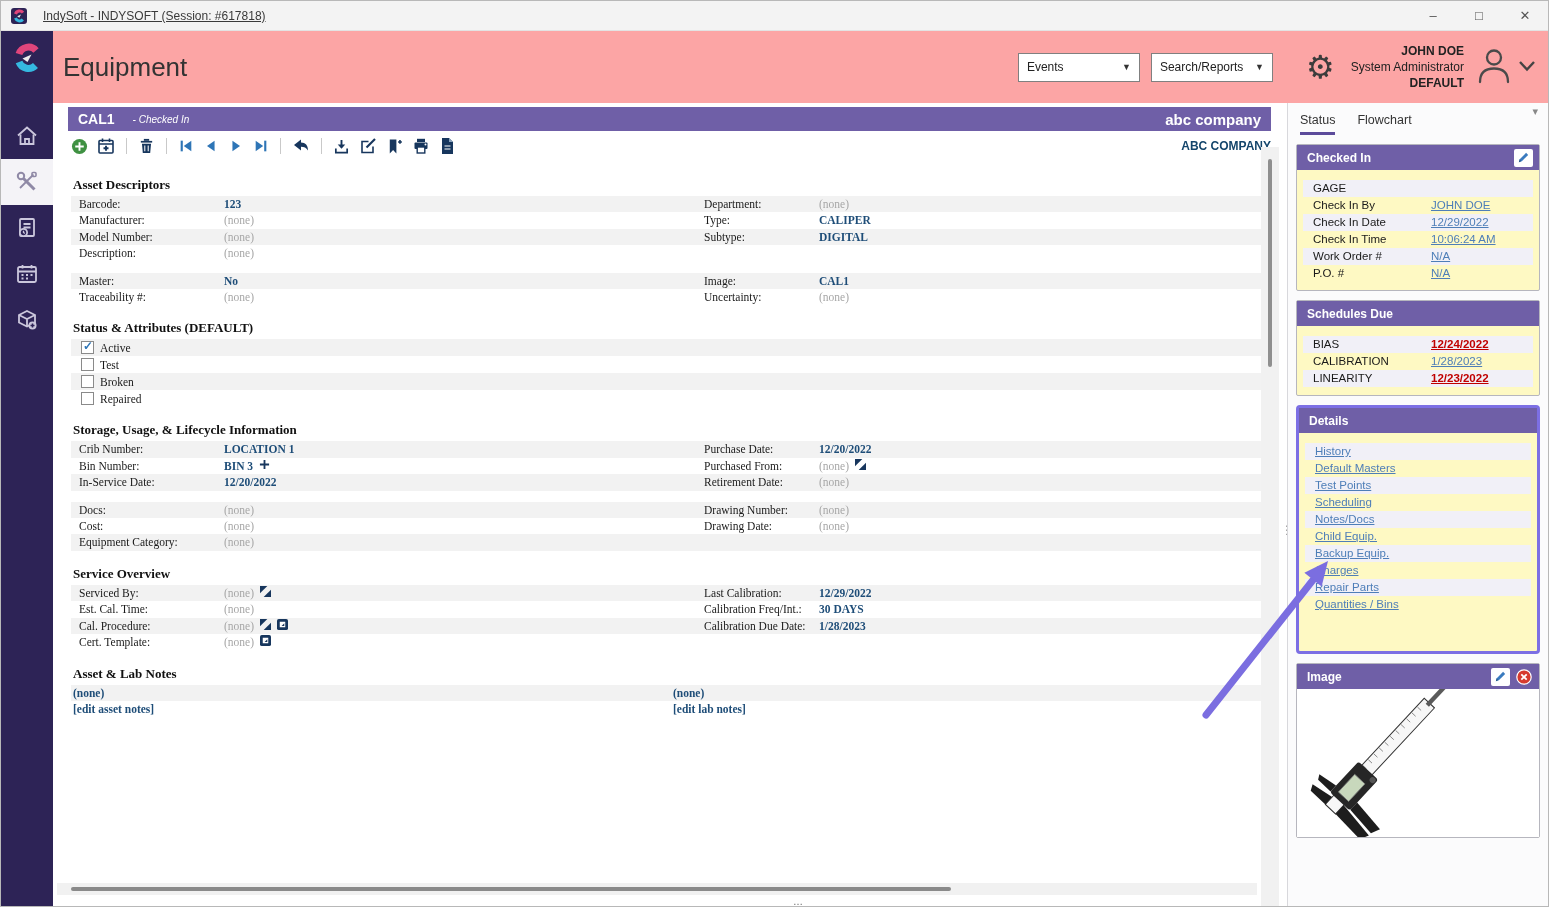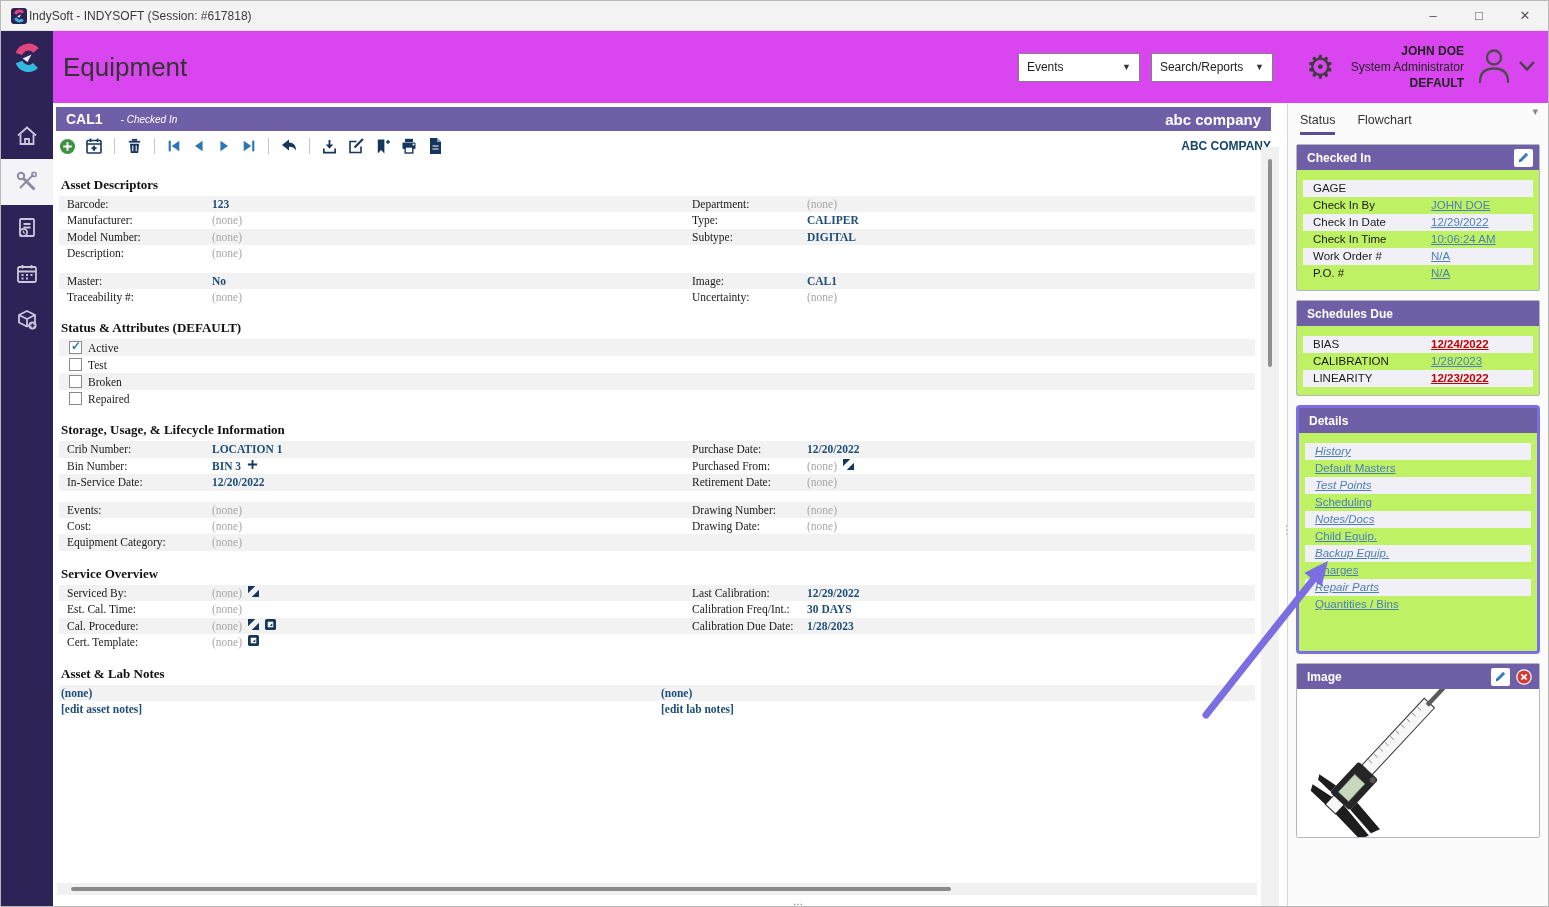--- a/index.html
+++ b/index.html
@@ -1,48 +1,48 @@
 <!DOCTYPE html>
 <html><head>
 <meta charset="utf-8">
 <style>
   * { margin:0; padding:0; box-sizing:border-box; }
   html,body { width:1549px; height:907px; overflow:hidden; }
   body { font-family:"Liberation Sans", sans-serif; background:#fff; border:1px solid #b8b8b8; position:relative; color:#1a1a1a; }
 
   
   .titlebar { height:30px; background:#f3f3f3; border-bottom:1px solid #e3e3e3; display:flex; align-items:center; padding-left:10px; }
-  .titlebar .ttext { font-size:12px; color:#3a3a3a; margin-left:2px; flex:1; }
+  .titlebar .ttext { font-size:12px; color:#3a3a3a; margin-left:16px; flex:1;text-decoration:underline; }
   .wincontrols { display:flex; }
   .wincontrols span { width:46px; height:29px; display:flex; align-items:center; justify-content:center; font-size:13px; color:#555; cursor:default; }
 
   
   .app { display:flex; height:876px; }
   .sidebar { width:52px; background:#2d2356; display:flex; flex-direction:column; align-items:center; flex-shrink:0; }
   .sb-logo { margin:10px 0 34px 0; }
   .sb-item { width:52px; height:46px; display:flex; align-items:center; justify-content:center; }
   .sb-item.active { background:#f4f3f7; }
   .sb-item svg { stroke:#cbc7dc; }
   .sb-item.active svg { stroke:#8f89a6; }
 
   .maincol { flex:1; display:flex; flex-direction:column; min-width:0; }
 
   
-  .appheader { height:72px; background:#d946ef; display:flex; align-items:center; padding:0 12px 0 10px; }
+  .appheader { height:72px; background:#fca5a5; display:flex; align-items:center; padding:0 12px 0 10px; }
   .pagetitle { font-size:26px; color:#333; font-weight:400; flex:1; }
   .dd { width:122px; height:29px; border:1px solid #808080; background:#fff; display:flex; align-items:center; font-size:12px; color:#222; padding:0 8px; margin-right:11px; justify-content:space-between; }
   .dd .caret { font-size:9px; color:#333; }
   .gearbtn { font-family:"DejaVu Sans",sans-serif; font-size:32px; color:#3c3c3c; margin:0 16px 0 22px; line-height:1; }
   .userblock { text-align:right; font-size:12px; line-height:16px; color:#222; }
   .userblock .uname,.userblock .uorg { font-weight:bold; }
   .avatar { margin:0 4px 0 10px; }
 
   
   .work { flex:1; display:flex; position:relative; background:#fff; min-height:0; }
-  .content { width:1234px; flex-shrink:0; position:relative; }
+  .content { width:1234px; flex-shrink:0; position:relative;padding-left:12px; }
 
   .recordbar { height:24px; background:#6f5fa7; margin:4px 16px 0 3px; display:flex; align-items:center; padding:0 10px; color:#fff; }
   .recid { font-size:14px; font-weight:bold; }
   .recstatus { font-size:10px; margin-left:18px;font-style:italic; }
   .reccompany { margin-left:auto; font-size:15px; font-weight:bold; }
 
   .toolrow { display:flex; align-items:center; margin:4px 16px 0 6px; height:22px; }
   .toolbar { display:flex; align-items:center; gap:9px; }
   .toolbar .sep { width:1px; height:16px; background:#c9c9c9; margin:0 2px; }
   .tbicon { display:flex; align-items:center; }
@@ -75,33 +75,33 @@
   .hthumb { position:absolute; left:14px; top:4px; width:880px; height:4px; background:#8a8a8a; border-radius:2px; }
   .bhandle { position:absolute; left:740px; bottom:0px; font-size:10px; color:#666; letter-spacing:1px; }
   .vhandle { position:absolute; right:-6px; top:420px; font-size:12px; color:#777; }
 
   
   .rightpanel { flex:1; border-left:1px solid #d8d8dc; background:#fbfbfc; position:relative; padding:2px 6px 0 6px; }
   .rp-caret { position:absolute; right:10px; top:2px; font-size:11px; color:#888; }
   .tabs { display:flex; gap:22px; padding:8px 0 0 6px; font-size:12.5px; color:#333; }
   .tab { padding-bottom:5px; }
   .tab.active { border-bottom:3px solid #5c4b9b; }
-  .panel { border:1px solid #b6b6be; background:#bef264; margin:9px 2px 0 2px; border-radius:2px; }
+  .panel { border:1px solid #b6b6be; background:#fef9c3; margin:9px 2px 0 2px; border-radius:2px; }
   .panel.highlight { border:3px solid #7c6fe4; border-radius:4px; }
   .phead { height:25px; background:#6f5fa7; color:#fff; font-size:12px; font-weight:bold; display:flex; align-items:center; padding:0 6px 0 10px; }
   .phead .sp { flex:1; }
   .picon { width:19px; height:18px; background:#fff; border-radius:2px; display:flex; align-items:center; justify-content:center; margin-left:4px; }
   .picon.rd { background:transparent; }
   .pbody { padding:10px 6px 8px 6px; }
   .prow { display:grid; grid-template-columns:118px auto; height:17px; line-height:17px; font-size:11.5px; padding-left:10px; align-items:center; }
   .prow.alt { background:#f1f0f7; }
   .pval.link { color:#4e7eb8; text-decoration:underline; cursor:pointer; }
   .pval.overdue { color:#c00000; font-weight:bold; text-decoration:underline; cursor:pointer; }
   .drow { height:17px; line-height:17px; font-size:11.5px; padding-left:10px; }
-  .drow.alt { background:#f1f0f7;font-style:italic; }
+  .drow.alt { background:#f1f0f7; }
   .drow span { color:#4e7eb8; text-decoration:underline; cursor:pointer; }
   .imgbody { height:148px; display:flex; align-items:flex-start; justify-content:flex-start; background:#fff; }
 
   
   .arrow-anno { position:absolute; left:1135px; top:440px; width:170px; height:190px; pointer-events:none; z-index:30; }
 </style>
 </head>
 <body>
 
 <div class="titlebar">
@@ -413,21 +413,21 @@
               <span class="fval">
                 <span>12/20/2022</span>
               </span>
               <span class="flabel">Retirement Date:</span>
               <span class="fval none">
                 <span>(none)</span>
               </span>
             </div>
             <div class="fgap"></div>
             <div class="frow alt">
-              <span class="flabel">Events:</span>
+              <span class="flabel">Docs:</span>
               <span class="fval none">
                 <span>(none)</span>
               </span>
               <span class="flabel">Drawing Number:</span>
               <span class="fval none">
                 <span>(none)</span>
               </span>
             </div>
             <div class="frow">
               <span class="flabel">Cost:</span>

